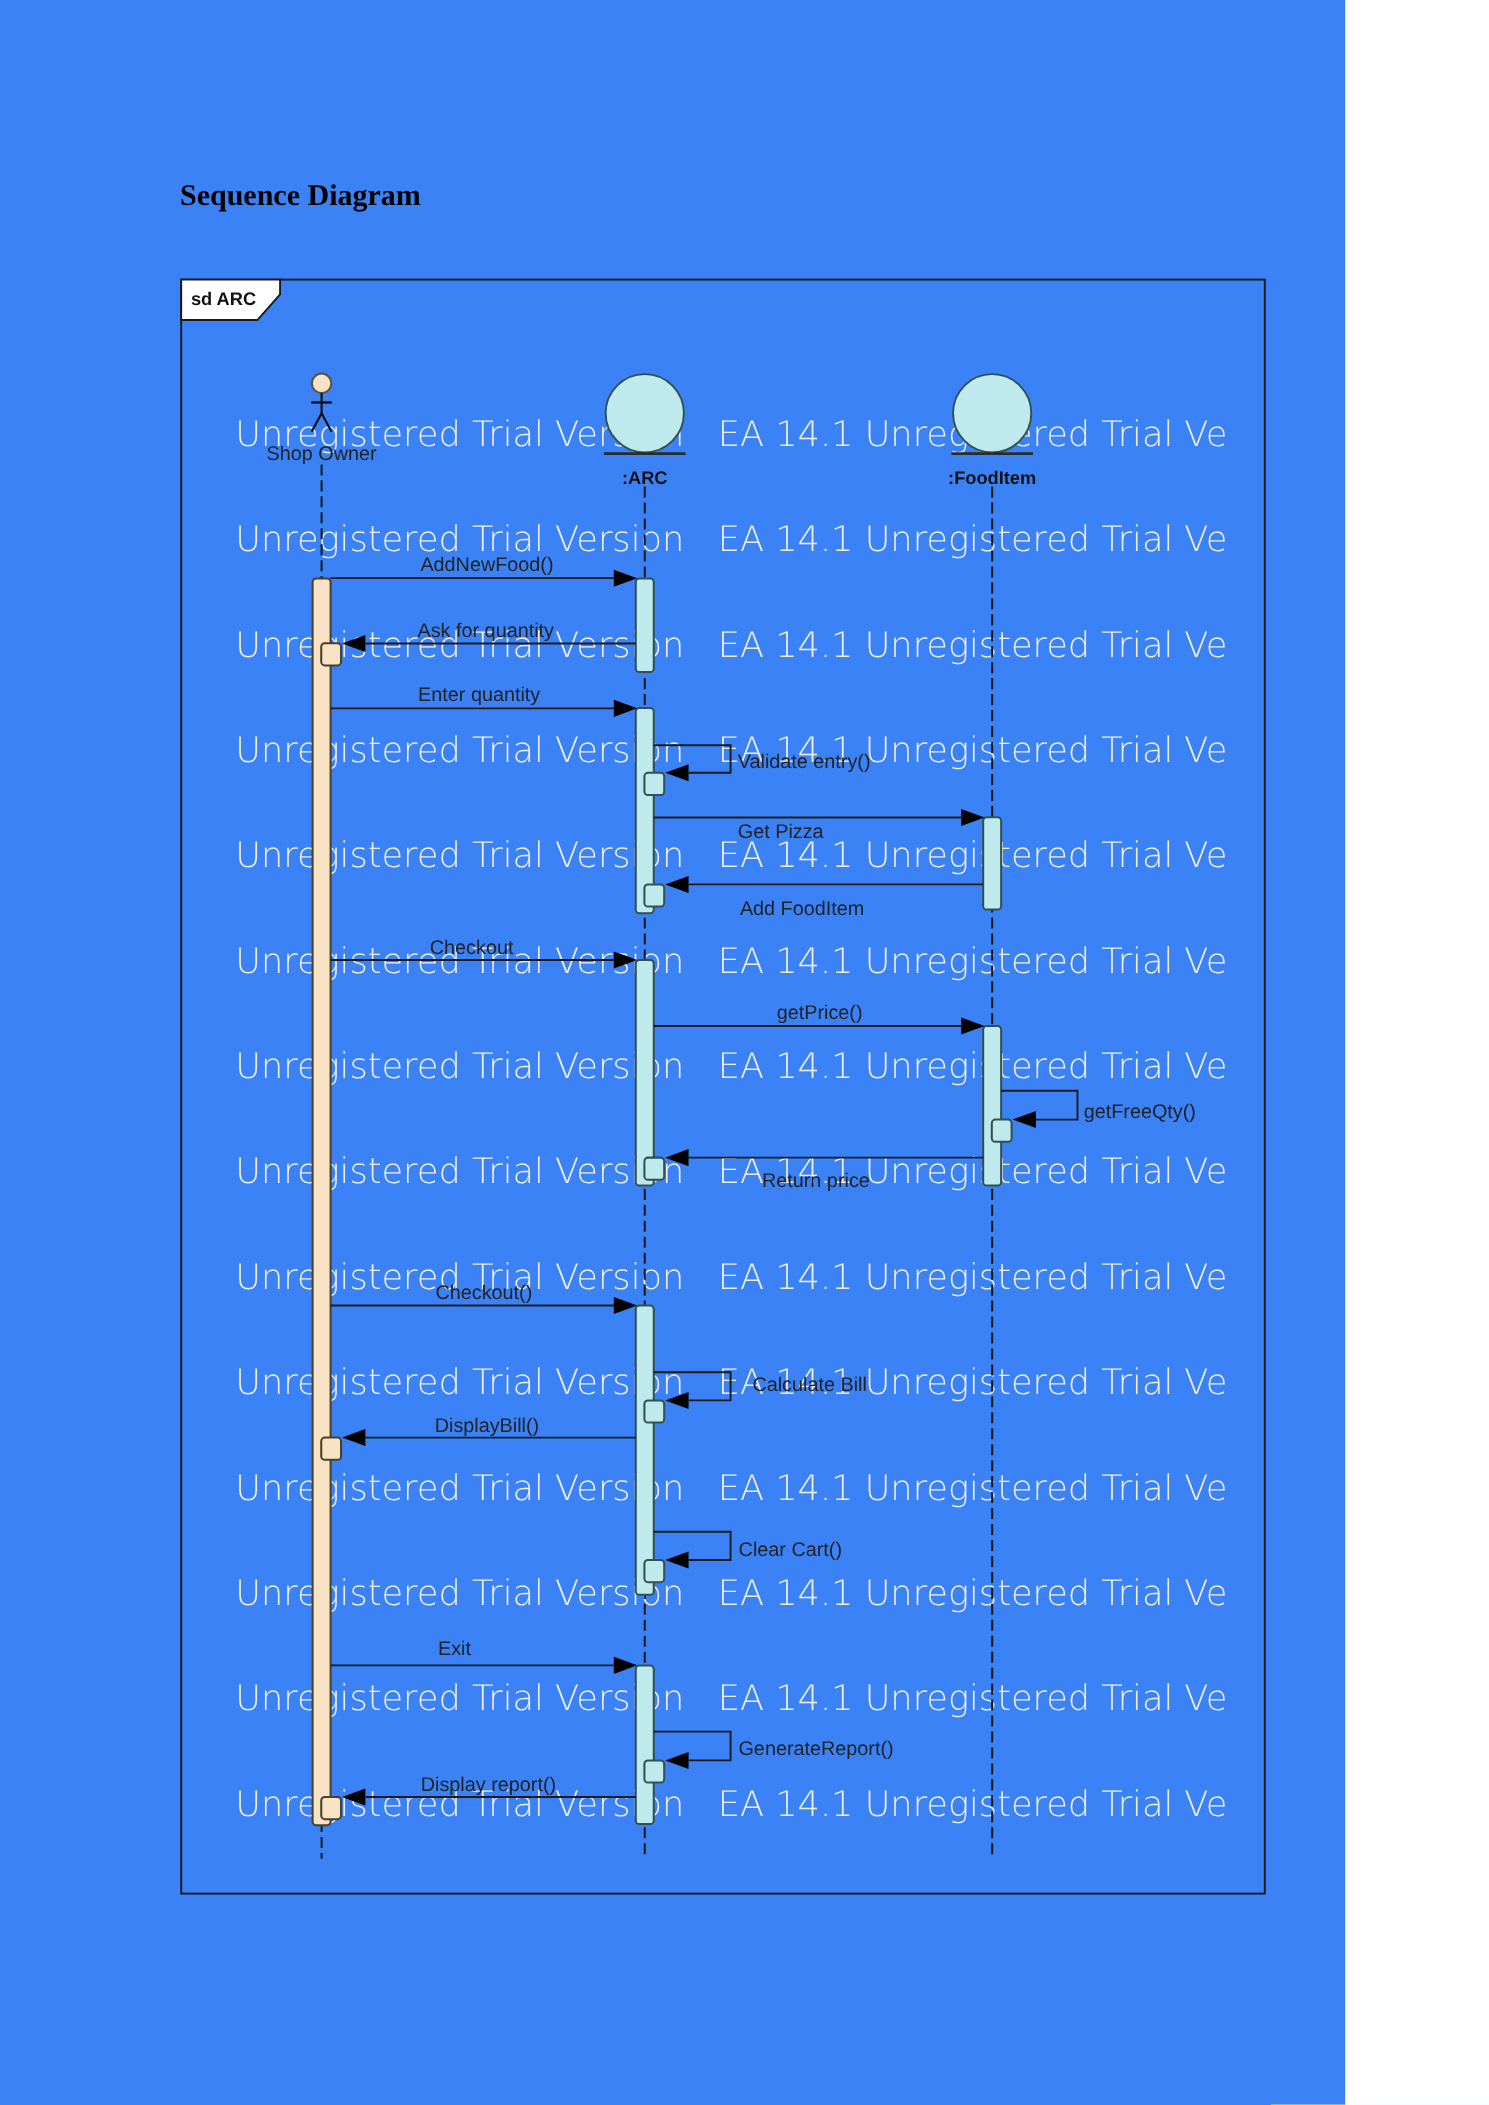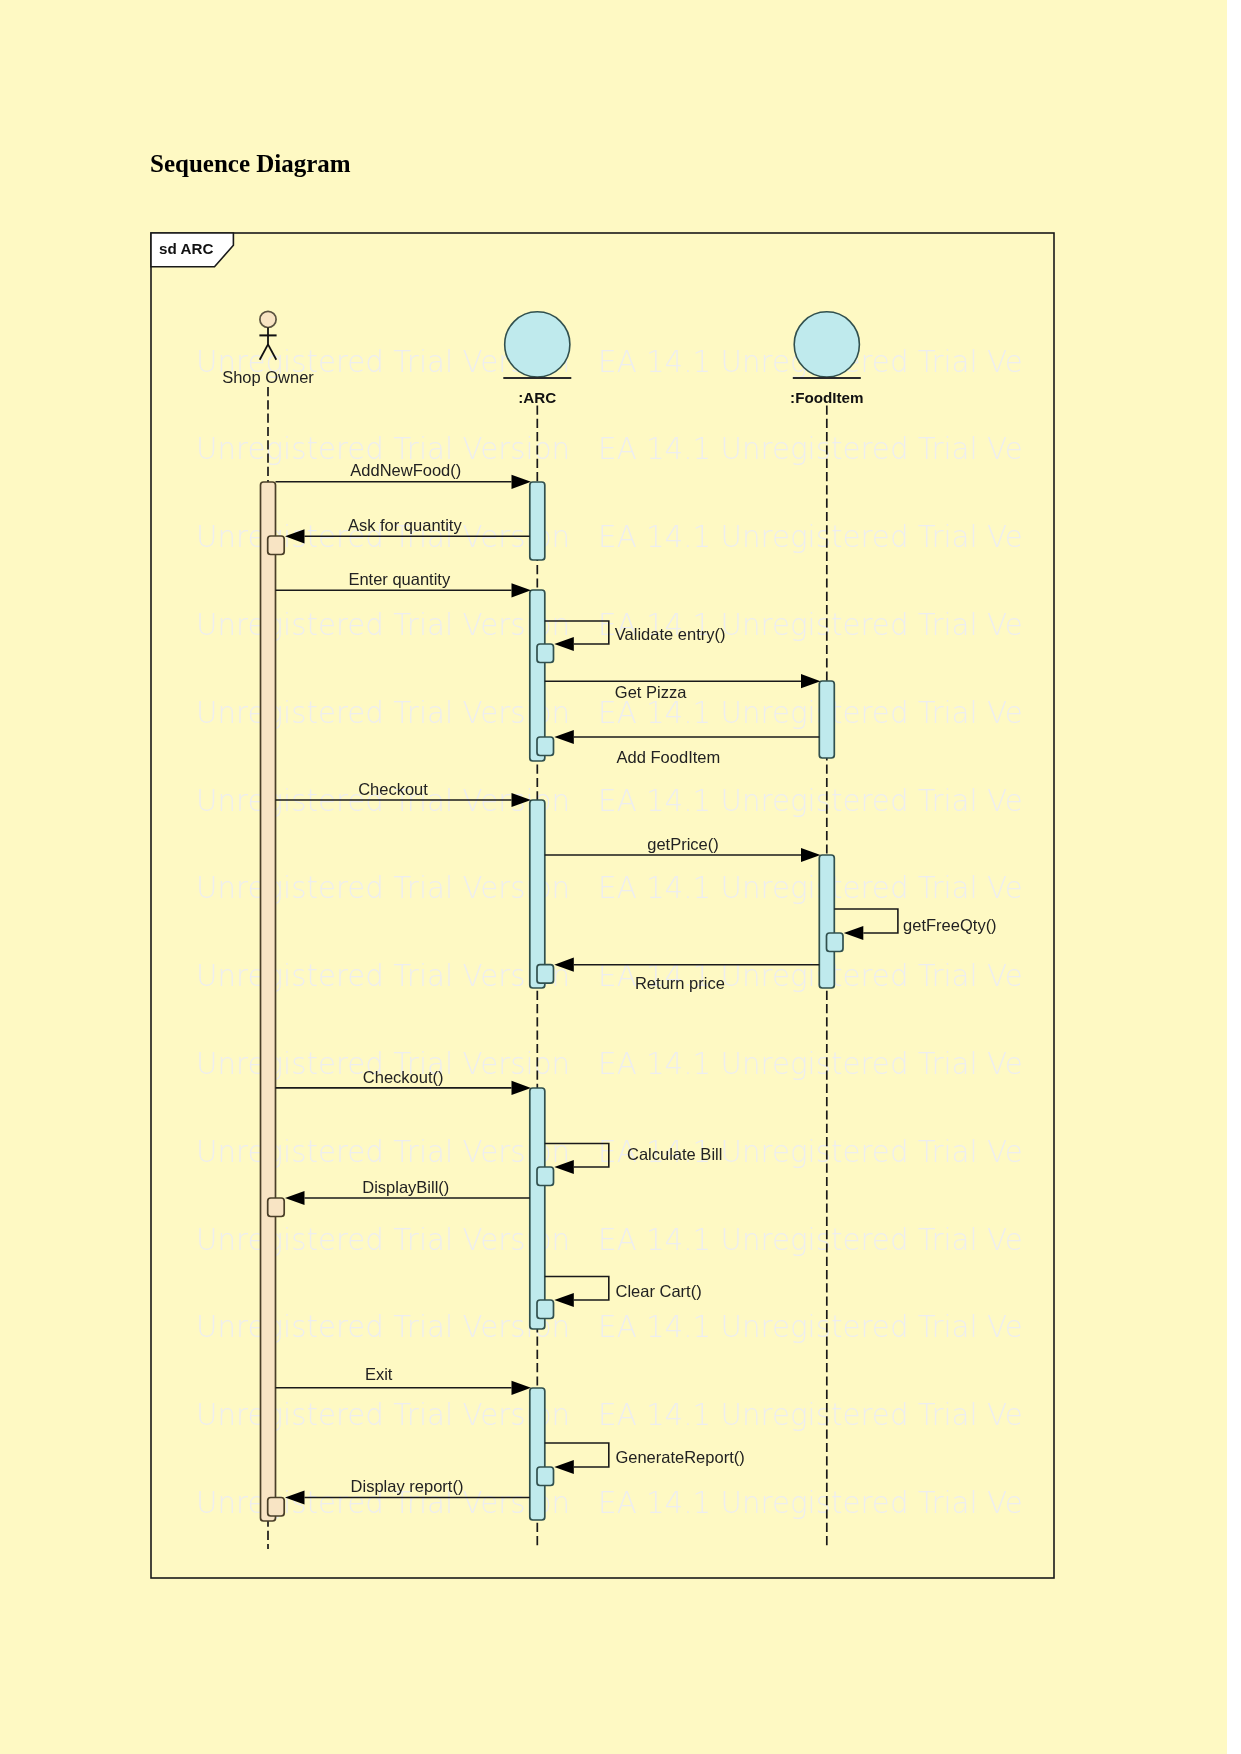--- a/index.html
+++ b/index.html
@@ -1,17 +1,17 @@
 <!DOCTYPE html>
 <html><head>
 <meta charset="utf-8">
 <style>
   html,body{margin:0;padding:0;background:#ffffff;}
   body{width:1241px;height:1754px;font-family:"Liberation Sans",sans-serif;}
-  #page{position:relative;width:1227px;height:1754px;overflow:hidden;background:#fef9c3;}
+  #page{position:relative;width:1121px;height:1754px;overflow:hidden;background:#3b82f6;}
   #title{position:absolute;left:150px;top:151px;font-family:"Liberation Serif",serif;
          font-weight:bold;font-size:25.0px;color:#000;line-height:1;}
   #diagram{position:absolute;left:0;top:0;}
   .msg-label{font-family:"Liberation Sans",sans-serif;font-size:16.5px;fill:#222;}
   .ll-label{font-family:"Liberation Sans",sans-serif;font-size:16.5px;fill:#222;}
   .ll-label-b{font-family:"Liberation Sans",sans-serif;font-size:15.2px;font-weight:bold;fill:#111;}
   .frame-label{font-family:"Liberation Sans",sans-serif;font-size:15.2px;font-weight:bold;fill:#111;}
   .wm{font-family:"DejaVu Sans",sans-serif;font-weight:300;font-size:29.3px;fill:#eeeeef;}
 </style>
 </head>

